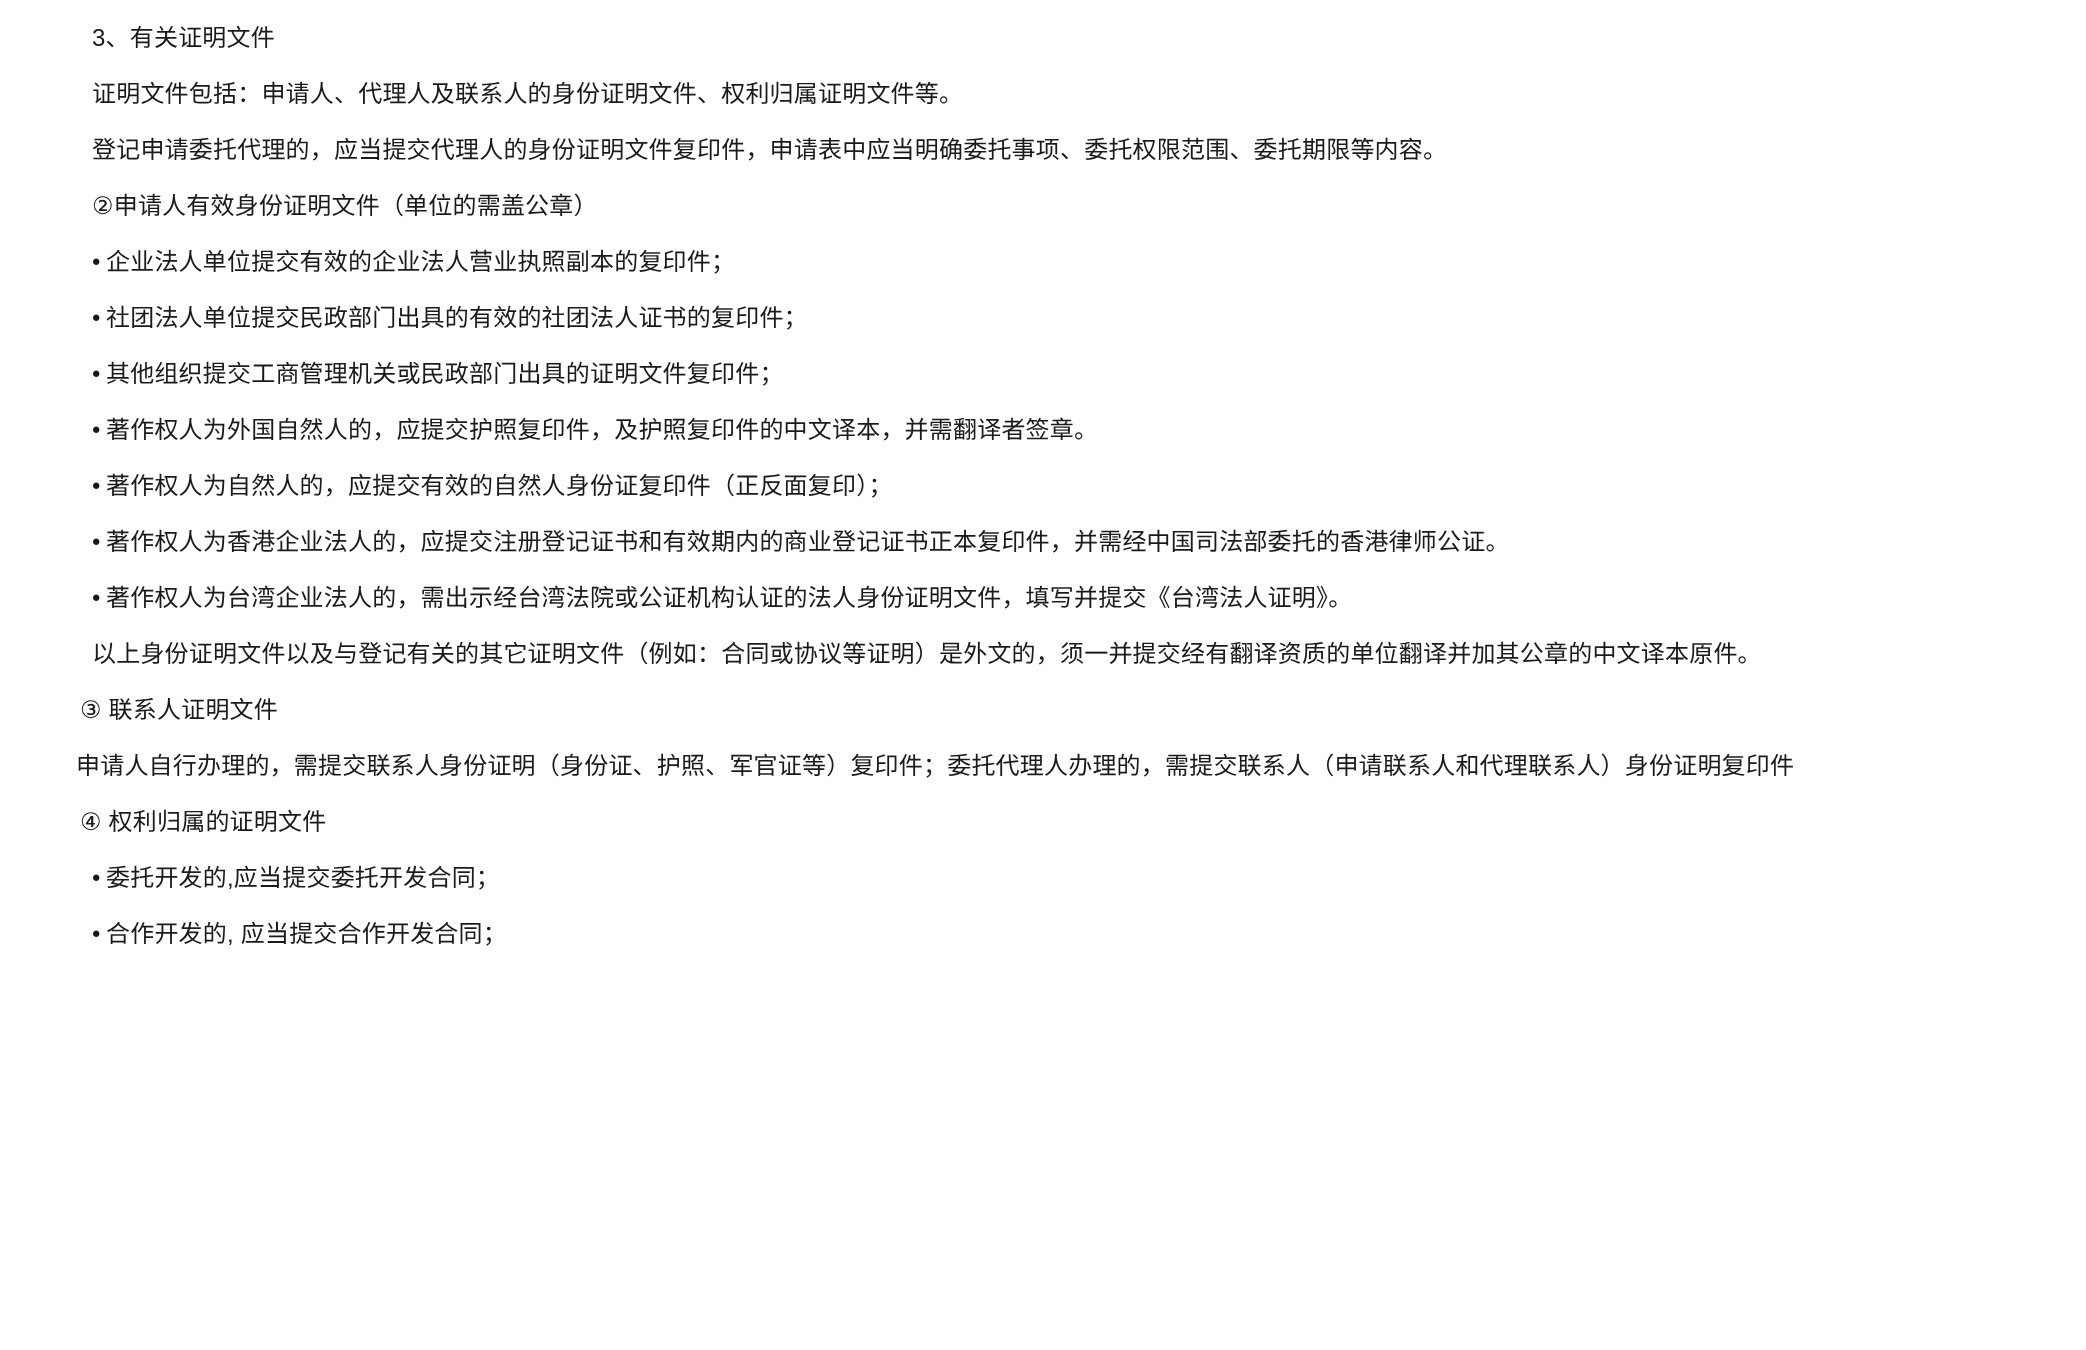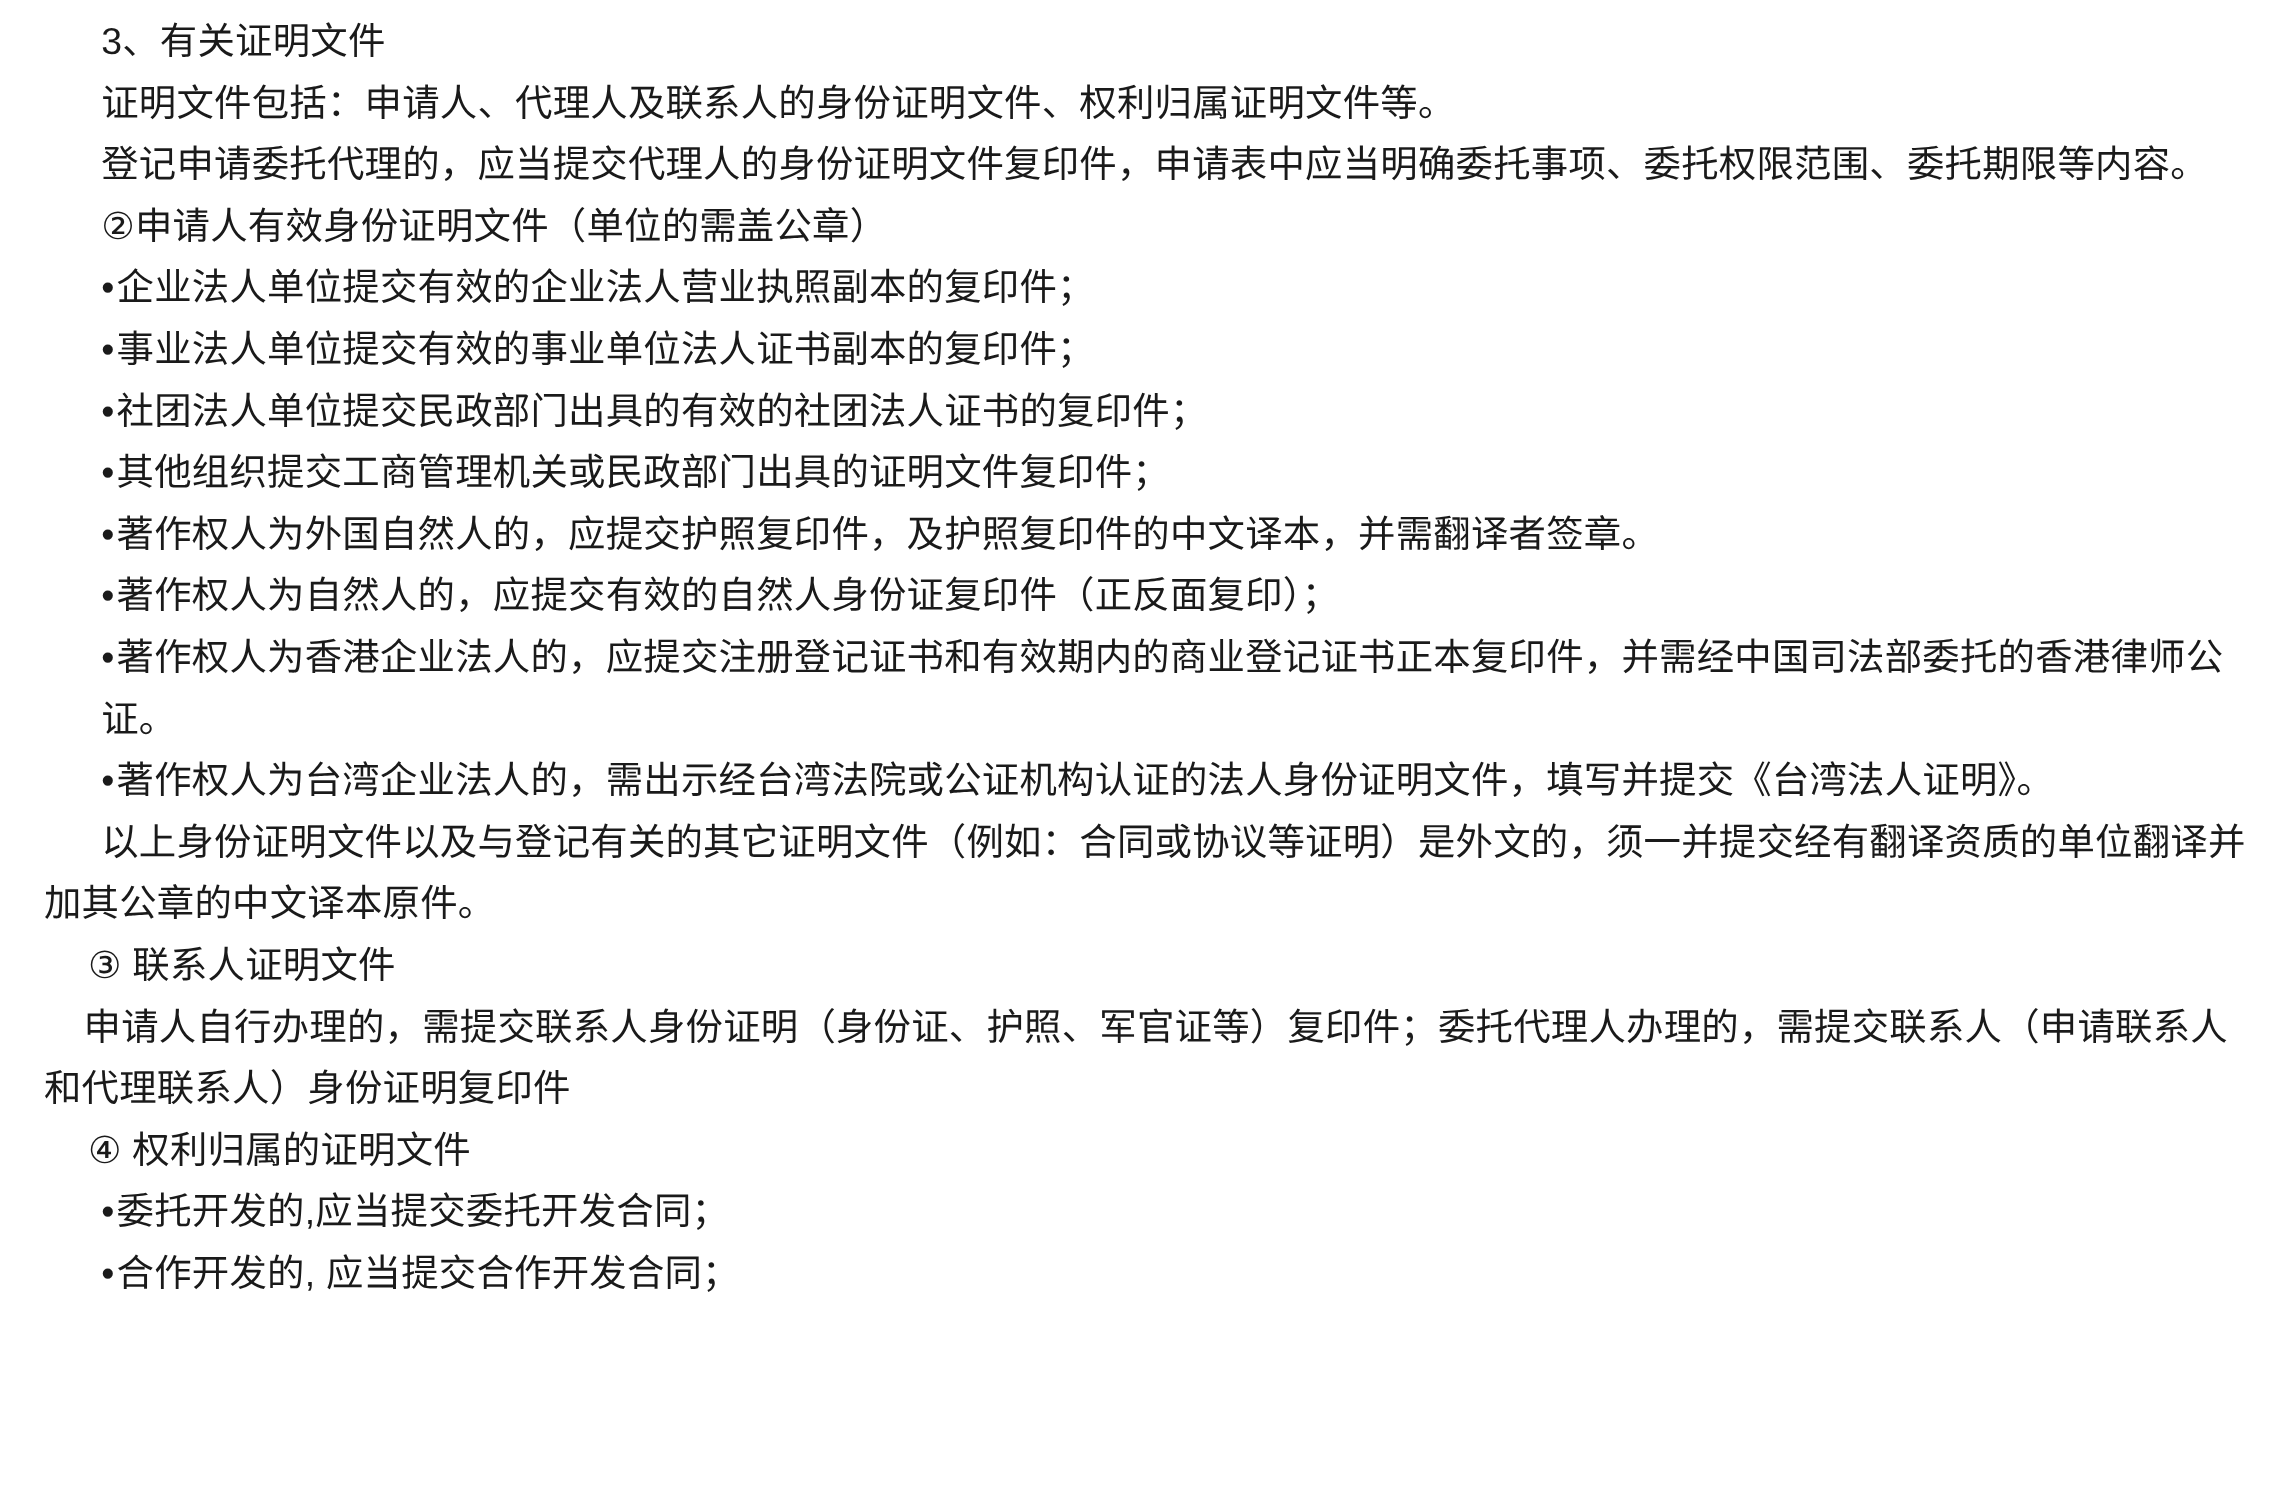--- a/index.html
+++ b/index.html
@@ -21,21 +21,21 @@
     padding: 10px 40px 0 40px;
   }
   .doc-body {
     font-size: 25.5px;
     line-height: 1.0;
   }
   
   .p {
     margin: 0;
     padding: 0;
-    font-size: 34px;
+    font-size: 24px;
     line-height: 56px;
     letter-spacing: 0.2px;
     white-space: normal;
     word-break: break-all;
   }
   
   .indent-1 { padding-left: 52px; }
   .indent-bullet { padding-left: 52px; }
   .indent-hang { padding-left: 0; text-indent: 52px; }
   .indent-hang2 { padding-left: 0; text-indent: 36px; }
@@ -63,23 +63,20 @@
 
 
     <p class="p indent-1">登记申请委托代理的，应当提交代理人的身份证明文件复印件，申请表中应当明确委托事项、委托权限范围、委托期限等内容。</p>
 
     <p class="p indent-1">②申请人有效身份证明文件（单位的需盖公章）</p>
 
     <p class="p indent-bullet">
       <span class="bullet-dot">•</span><span>企业法人单位提交有效的企业法人营业执照副本的复印件；</span>
     </p>
     <p class="p indent-bullet">
-      <span class="bullet-dot">•</span><span>事业法人单位提交有效的事业单位法人证书副本的复印件；</span>
-    </p>
-    <p class="p indent-bullet">
       <span class="bullet-dot">•</span><span>社团法人单位提交民政部门出具的有效的社团法人证书的复印件；</span>
     </p>
     <p class="p indent-bullet">
       <span class="bullet-dot">•</span><span>其他组织提交工商管理机关或民政部门出具的证明文件复印件；</span>
     </p>
     <p class="p indent-bullet">
       <span class="bullet-dot">•</span><span>著作权人为外国自然人的，应提交护照复印件，及护照复印件的中文译本，并需翻译者签章。</span>
     </p>
     <p class="p indent-bullet">
       <span class="bullet-dot">•</span><span>著作权人为自然人的，应提交有效的自然人身份证复印件（正反面复印）；</span>

